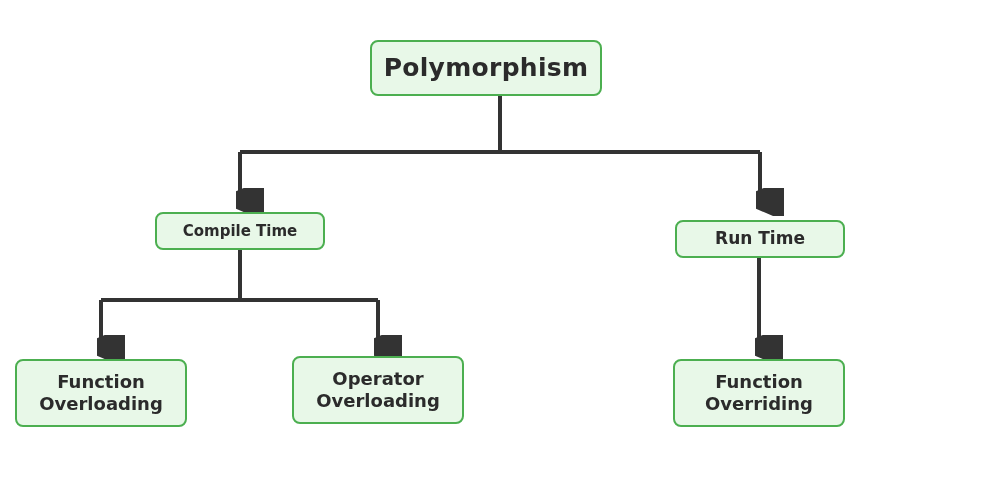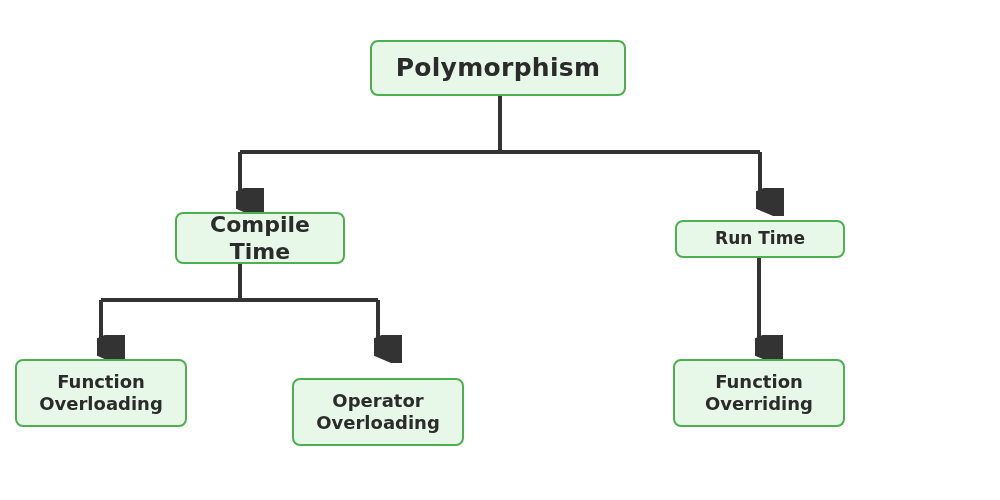--- a/index.html
+++ b/index.html
@@ -26,50 +26,49 @@
     align-items: center;
     justify-content: center;
     text-align: center;
     font-weight: bold;
     line-height: 1.25;
     white-space: pre-line;
   }
   .node-root {
     left: 370px;
     top: 40px;
-    width: 256px;
+    width: 232px;
     height: 56px;
     font-size: 25px;
     letter-spacing: 0.3px;
   }
   .node-compile {
     left: 155px;
     top: 212px;
     width: 170px;
-    height: 52px;
-    font-size: 22px;
-    margin-left: 20px;
+    height: 38px;
+    font-size: 15px;
   }
   .node-runtime {
     left: 675px;
     top: 220px;
     width: 170px;
     height: 38px;
     font-size: 17px;
   }
   .node-funcover {
     left: 15px;
     top: 359px;
     width: 172px;
     height: 68px;
     font-size: 18px;
   }
   .node-opover {
     left: 292px;
-    top: 378px;
+    top: 356px;
     width: 172px;
     height: 68px;
     font-size: 18px;
   }
   .node-funcriding {
     left: 673px;
     top: 359px;
     width: 172px;
     height: 68px;
     font-size: 18px;

